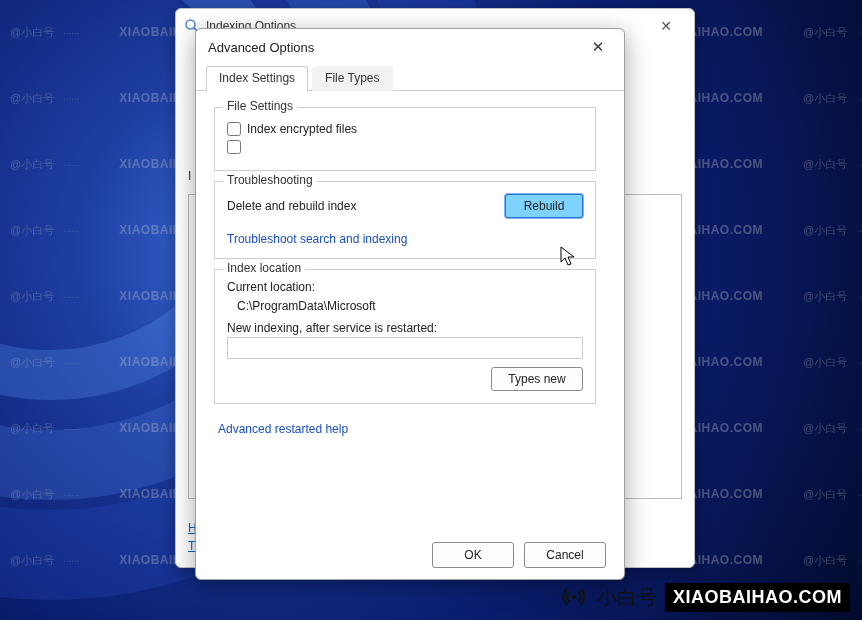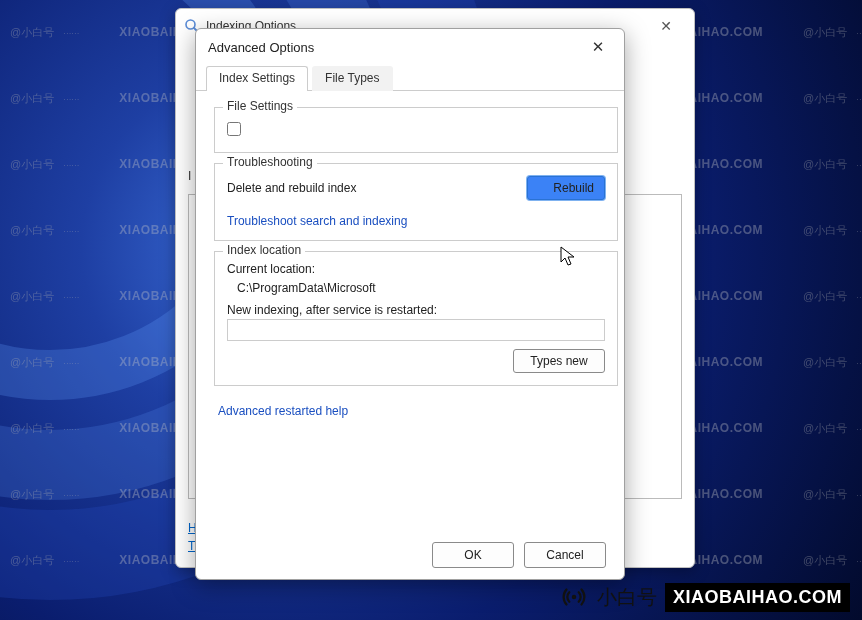--- a/index.html
+++ b/index.html
@@ -91,21 +91,21 @@
     cursor:pointer;
     position:relative; top:1px;
     background:#f2f2f2;
     color:#333;
   }
   .tab.active {
     background:#fff; border-color:#ccc;
   }
 
   .adv-body {
-    flex:1; padding:10px 6px 0 18px; overflow:hidden;
+    flex:1; padding:10px 28px 0 18px; overflow:hidden;
   }
 
   .groupbox {
     border:1px solid #ccc;
     margin:6px 0 10px 0;
     padding:10px 12px 12px 12px;
     position:relative;
   }
   .groupbox > .legend {
     position:absolute; top:-9px; left:8px;
@@ -125,22 +125,21 @@
     min-width:78px; height:24px;
     border:1px solid #8a8a8a; border-radius:3px;
     background:#fdfdfd;
     font-size:12px; color:#222;
     cursor:pointer;
     padding:0 10px;
   }
   .btn.highlight {
     border-color:#2a72d4;
     box-shadow:0 0 0 1px #7fb2f0;
-    background:#3b82f6;
-    text-align:right;
+    background:#7dd3fc;
   }
   .link {
     color:#1a4fc0; cursor:pointer;
     display:inline-block; margin-top:6px;
   }
 
   .loc-box {
     border:1px solid #ccc; background:#fff;
     height:22px; margin:2px 0 8px 0;
   }
@@ -304,20 +303,24 @@
     </div>
     <div class="tab">
       <span>File Types</span>
     </div>
   </div>
 
   <div class="adv-body">
     
     <div class="groupbox">
       <span class="legend">File Settings</span>
+      <div class="checkbox-row">
+        <input type="checkbox" id="cb0" style="">
+        <label for="cb0">Index encrypted files</label>
+      </div>
       <div class="checkbox-row">
         <input type="checkbox" id="cb1" style="">
       </div>
     </div>
 
     
     <div class="groupbox">
       <span class="legend">Troubleshooting</span>
       <div class="trouble-row">
         <span>Delete and rebuild index</span>

